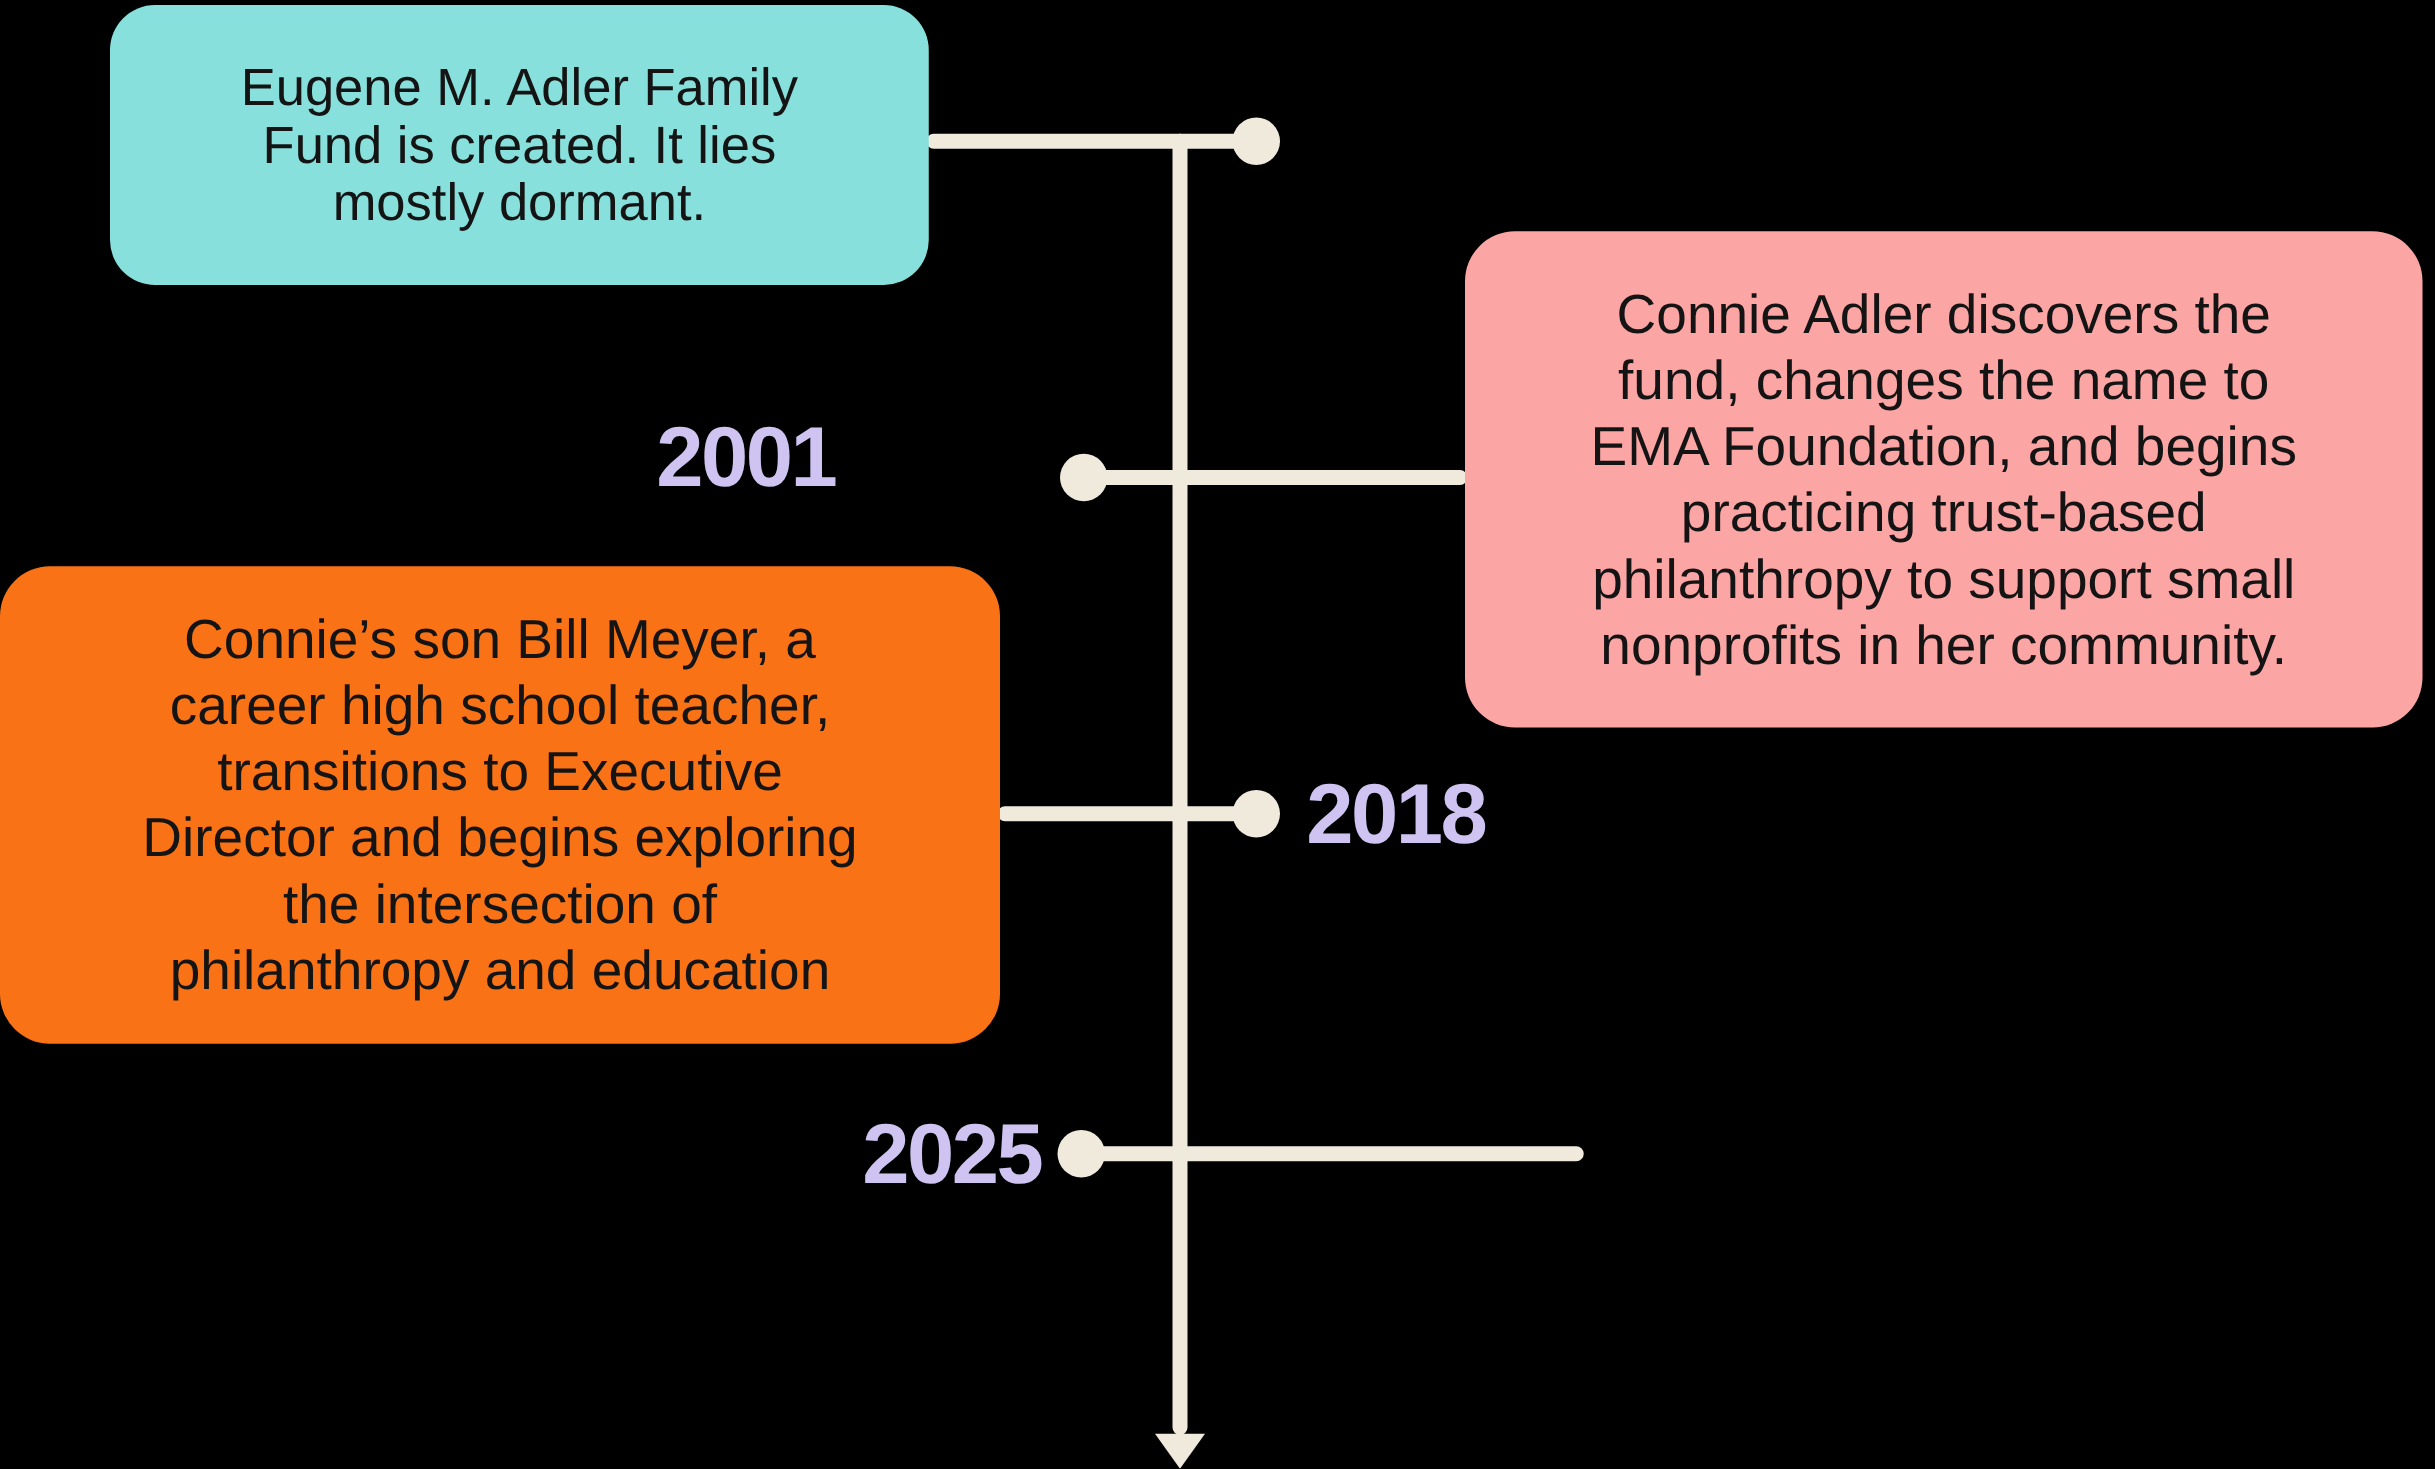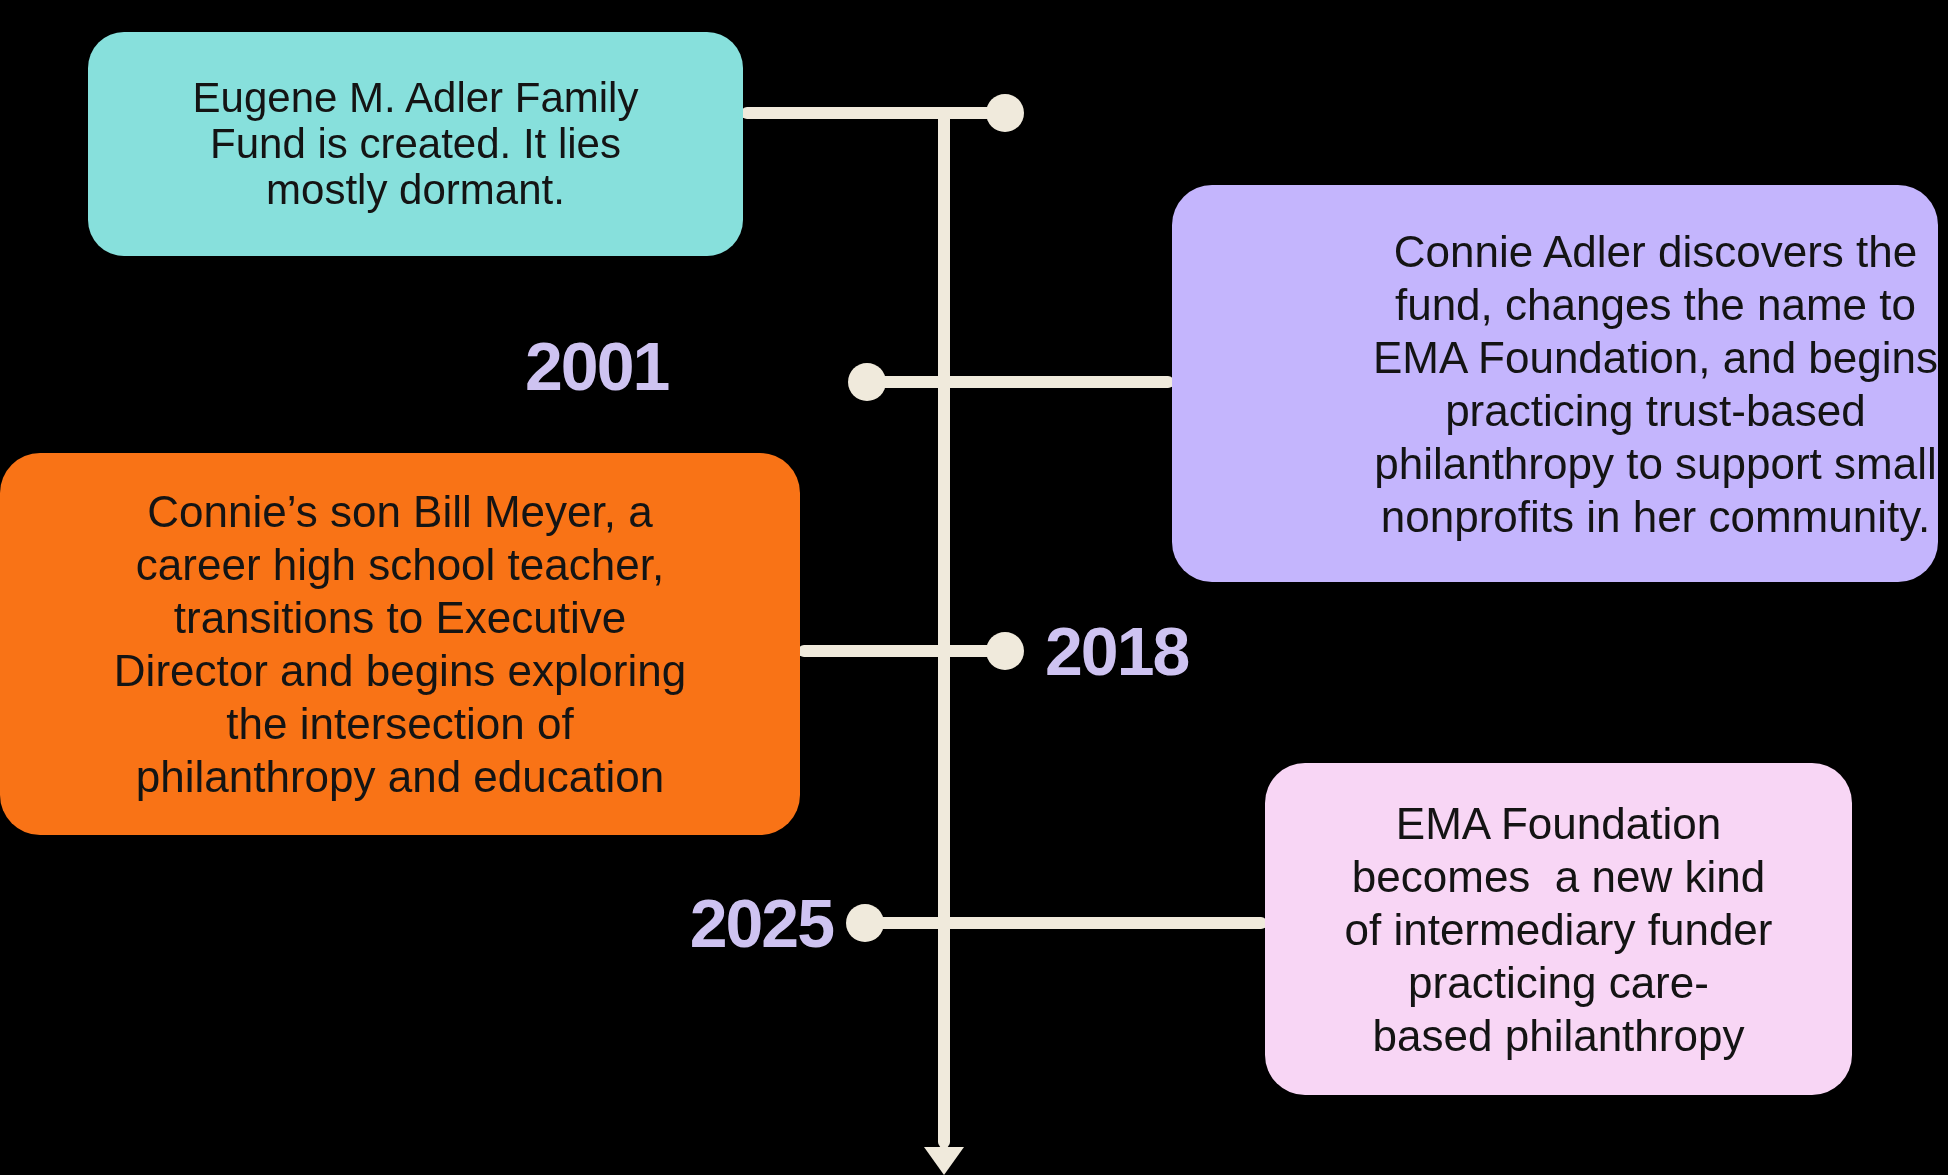--- a/index.html
+++ b/index.html
@@ -70,21 +70,21 @@
     display: flex;
     align-items: center;
     justify-content: center;
     text-align: center;
     color: #141414;
     white-space: pre-wrap;
   }
   .box-1959 {
     left: 88px; top: 4px; width: 655px; height: 224px;
     border-radius: 36px;
-    font-size: 42px; line-height: 46px; margin-top: 28px;
+    font-size: 42px; line-height: 46px;
   }
   .box-2001 {
     left: 1172px; top: 185px; width: 766px; height: 397px;
     border-radius: 40px;
     font-size: 44px; line-height: 53px;
   }
   .box-2018 {
     left: 0px; top: 453px; width: 800px; height: 382px;
     border-radius: 40px;
     font-size: 44px; line-height: 53px;
@@ -107,21 +107,21 @@
   <div class="dot dot-1959"></div>
   <div class="box box-1959" style="background-color: rgb(135, 224, 220);">
     <div>Eugene M. Adler Family
 Fund is created. It lies
 mostly dormant.</div>
   </div>
 
   <div class="tline conn conn-2001"></div>
   <div class="dot dot-2001"></div>
   <div class="year year-2001">2001</div>
-  <div class="box box-2001" style="background-color: #c4b5fd; justify-content: flex-end;">
+  <div class="box box-2001" style="background-color: #fca5a5;">
     <div>Connie Adler discovers the
 fund, changes the name to
 EMA Foundation, and begins
 practicing trust-based
 philanthropy to support small
 nonprofits in her community.</div>
   </div>
 
   <div class="tline conn conn-2018"></div>
   <div class="dot dot-2018"></div>
@@ -131,21 +131,14 @@
 career high school teacher,
 transitions to Executive
 Director and begins exploring
 the intersection of
 philanthropy and education</div>
   </div>
 
   <div class="tline conn conn-2025"></div>
   <div class="dot dot-2025"></div>
   <div class="year year-2025">2025</div>
-  <div class="box box-2025" style="background-color: rgb(248, 214, 245);">
-    <div>EMA Foundation
-becomes  a new kind
-of intermediary funder
-practicing care-
-based philanthropy</div>
-  </div>
 
 </div>
 
 </body></html>

